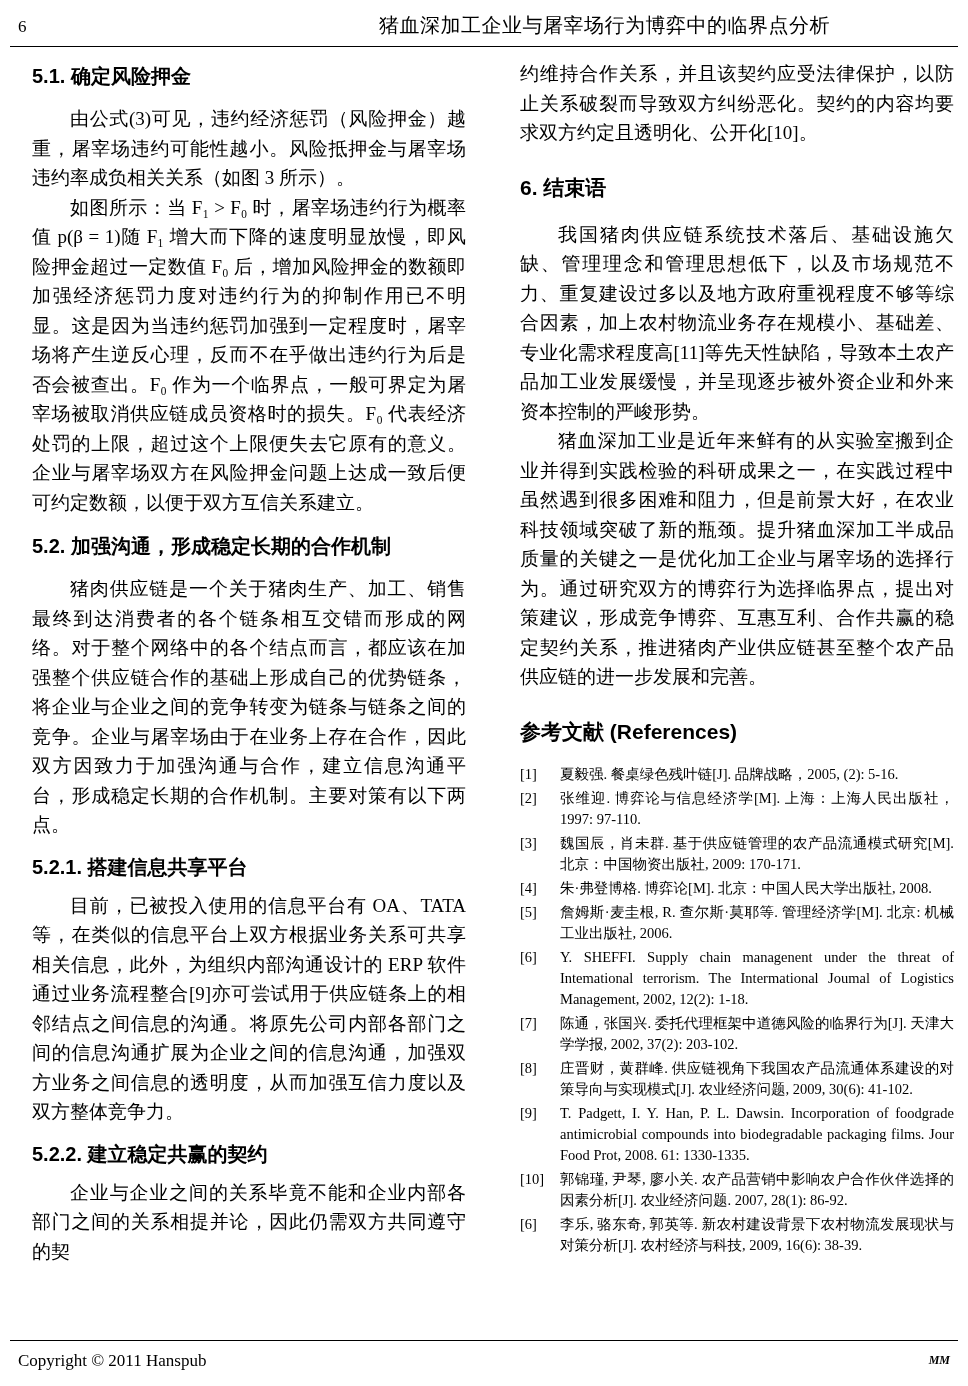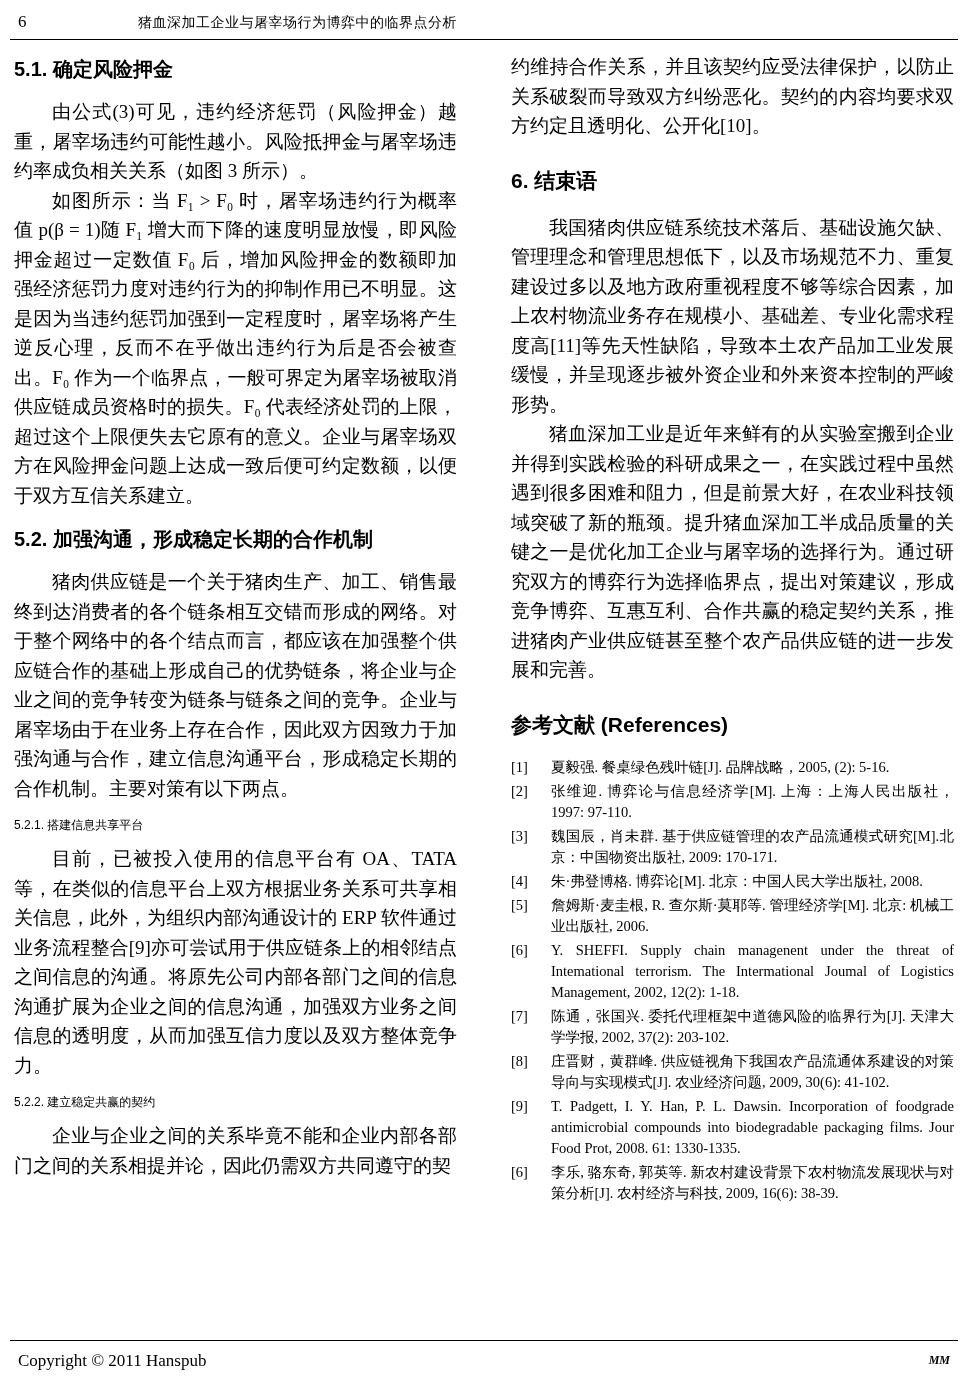--- a/index.html
+++ b/index.html
@@ -9,43 +9,43 @@
     font-family:"Liberation Serif","DejaVu Serif",serif;
     position:relative; overflow:hidden; padding:8px 10px 0 10px;
   }
   .page-header {
     display:flex; align-items:baseline;
     border-bottom:1.5px solid #000;
     padding:4px 8px 7px 8px;
     font-size:17px;
   }
   .page-num { width:120px; text-align:left; }
-  .running-title { flex:1; text-align:left; font-size:14px; letter-spacing:0.5px; }
+  .running-title { flex:1; text-align:right; font-size:20px; letter-spacing:0.5px; }
   .header-spacer { width:120px; }
 
-  .columns { display:flex; gap:54px; padding:12px 4px 0 4px; }
+  .columns { display:flex; gap:54px; padding:12px 4px 0 4px;margin-left:18px; }
   .col { width:453px; }
 
   .para {
     font-size:19px; line-height:29.5px;
     text-align:justify; text-indent:2em;
     font-family:"Liberation Serif","DejaVu Serif",serif;
   }
   .noindent { text-indent:0; }
 
   .h2 {
     font-family:"Liberation Sans","DejaVu Sans",sans-serif;
     font-weight:bold; font-size:20px;
     margin:16px 0 14px 0;
   }
   .h2.first { margin-top:4px; }
   .h2.big { font-size:21px; margin:26px 0 18px 0; }
   .h3 {
     font-family:"Liberation Sans","DejaVu Sans",sans-serif;
-    font-weight:normal; font-size:12px;
+    font-weight:bold; font-size:20px;
     margin:14px 0 10px 0;
   }
 
   .refs-heading { margin:28px 0 20px 0; }
   .refs { list-style:none; }
   .ref {
     display:flex; align-items:flex-start;
     font-size:14.5px; line-height:21px;
     margin-bottom:3px;
   }
@@ -127,20 +127,24 @@
         </li>
         <li class="ref">
           <span class="ref-num">[8]</span>
           <span class="ref-text">庄晋财，黄群峰. 供应链视角下我国农产品流通体系建设的对策导向与实现模式[J]. 农业经济问题, 2009, 30(6): 41-102.</span>
         </li>
         <li class="ref">
           <span class="ref-num">[9]</span>
           <span class="ref-text">T. Padgett, I. Y. Han, P. L. Dawsin. Incorporation of foodgrade antimicrobial compounds into biodegradable packaging films. Jour Food Prot, 2008. 61: 1330-1335.</span>
         </li>
         <li class="ref">
+          <span class="ref-num">[10]</span>
+          <span class="ref-text">郭锦瑾, 尹琴, 廖小关. 农产品营销中影响农户合作伙伴选择的因素分析[J]. 农业经济问题. 2007, 28(1): 86-92.</span>
+        </li>
+        <li class="ref">
           <span class="ref-num">[6]</span>
           <span class="ref-text">李乐, 骆东奇, 郭英等. 新农村建设背景下农村物流发展现状与对策分析[J]. 农村经济与科技, 2009, 16(6): 38-39.</span>
         </li>
       </ol>
     </section>
 
   </main>
 
   <footer class="page-footer">
     <span>Copyright © 2011 Hanspub</span>

